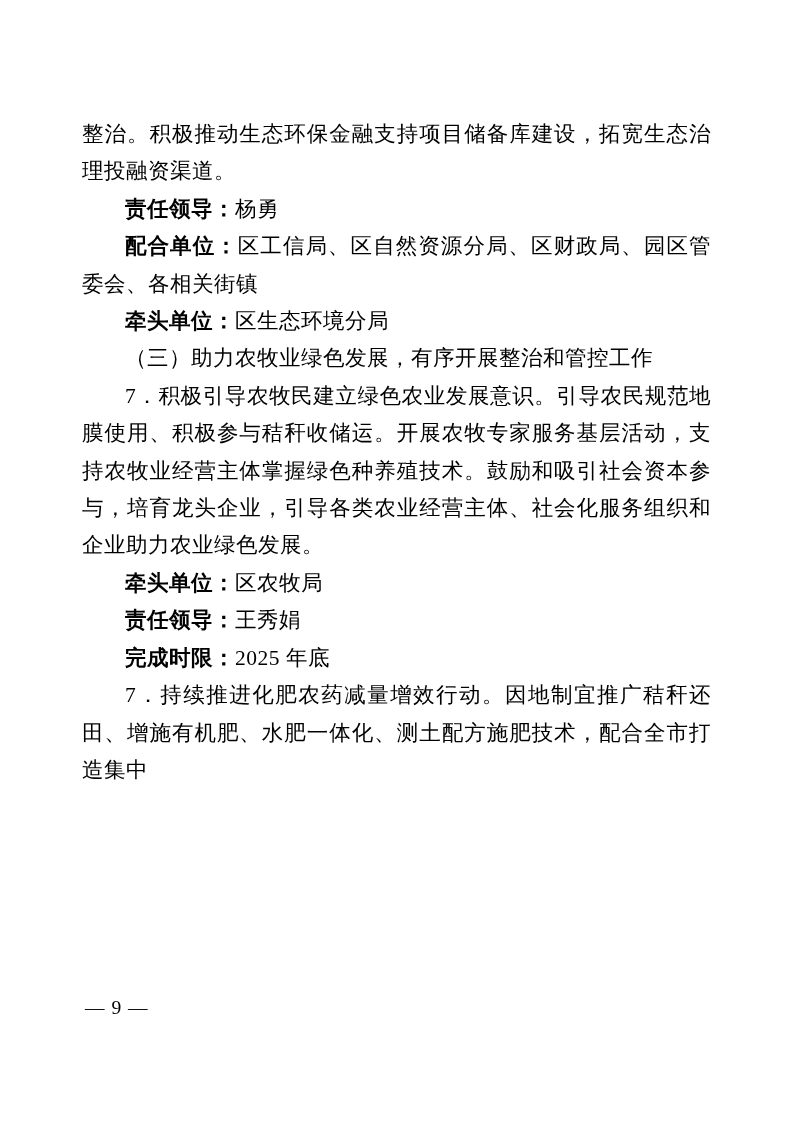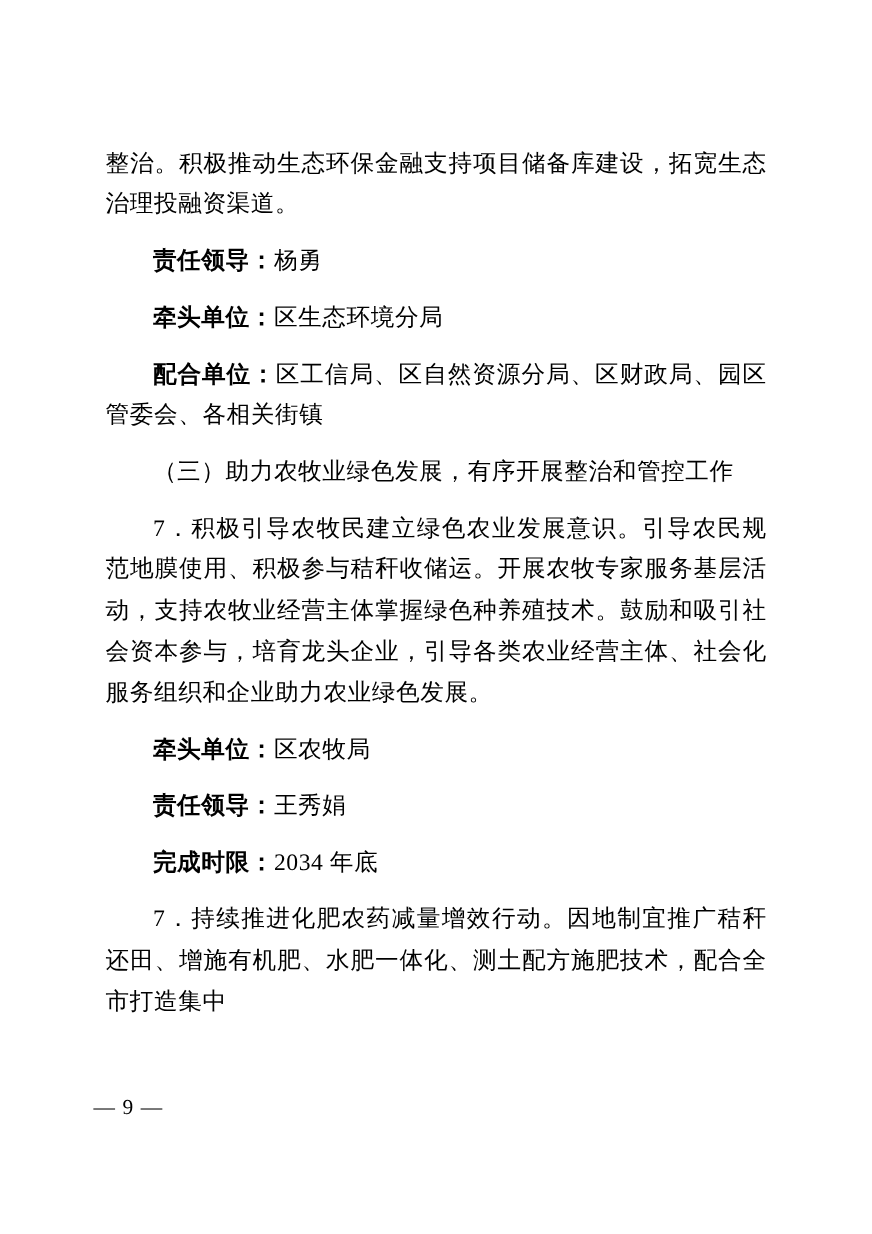--- a/index.html
+++ b/index.html
@@ -22,21 +22,21 @@
     height: 1122px;
     background: #ffffff;
   }
   .content {
     position: absolute;
     left: 82px;
     top: 116px;
     width: 629px;
   }
   .content p {
-    margin: 14px;
+    margin: 0;
     padding: 0;
     font-size: 21.5px;
     line-height: 37.4px;
     text-align: justify;
     text-justify: inter-character;
     letter-spacing: 0.5px;
     word-break: break-all;
   }
   .content p.indent {
     text-indent: 2em;
@@ -59,34 +59,34 @@
 <body>
 
 <div class="page">
 
   <div class="content">
 
     <p><span>整治。积极推动生态环保金融支持项目储备库建设，拓宽生态治理投融资渠道。</span></p>
 
     <p class="indent"><span class="label">责任领导：</span><span>杨勇</span></p>
 
+    <p class="indent"><span class="label">配合单位：</span><span>区工信局、区自然资源分局、区财政局、园区管委会、各相关街镇</span></p>
+
     <p class="indent"><span class="label">牵头单位：</span><span>区生态环境分局</span></p>
-
-    <p class="indent"><span class="label">配合单位：</span><span>区工信局、区自然资源分局、区财政局、园区管委会、各相关街镇</span></p>
 
 
     <p class="indent"><span>（三）助力农牧业绿色发展，有序开展整治和管控工作</span></p>
 
     <p class="indent"><span>7．积极引导农牧民建立绿色农业发展意识。引导农民规范地膜使用、积极参与秸秆收储运。开展农牧专家服务基层活动，支持农牧业经营主体掌握绿色种养殖技术。鼓励和吸引社会资本参与，培育龙头企业，引导各类农业经营主体、社会化服务组织和企业助力农业绿色发展。</span></p>
 
     <p class="indent"><span class="label">牵头单位：</span><span>区农牧局</span></p>
 
     <p class="indent"><span class="label">责任领导：</span><span>王秀娟</span></p>
 
-    <p class="indent"><span class="label">完成时限：</span><span>2034 年底</span></p>
+    <p class="indent"><span class="label">完成时限：</span><span>2025 年底</span></p>
 
     <p class="indent"><span>7．持续推进化肥农药减量增效行动。因地制宜推广秸秆还田、增施有机肥、水肥一体化、测土配方施肥技术，配合全市打造集中</span></p>
 
   </div>
 
   <div class="footer">— 9 —</div>
 
 </div>
 
 </body></html>

